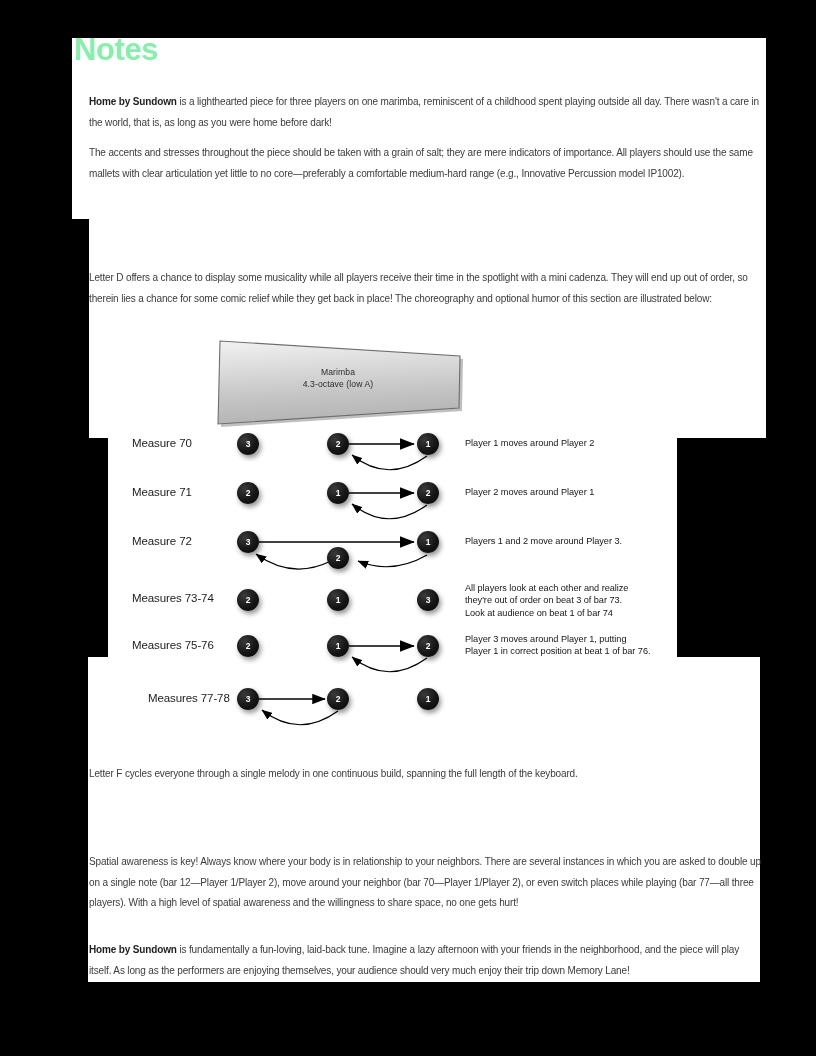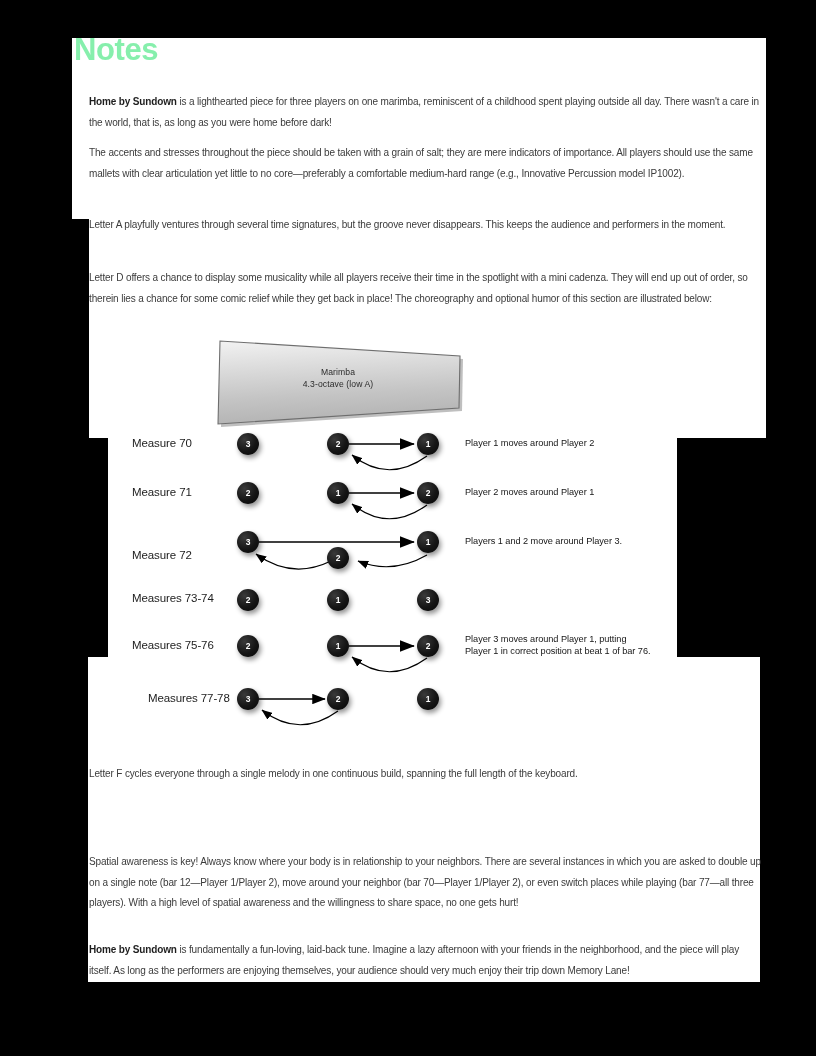--- a/index.html
+++ b/index.html
@@ -78,21 +78,20 @@
 <div class="paper" id="paper-c"></div>
 <div class="paper" id="paper-d"></div>
 
 <div class="layer">
 
   <div id="page-title">Notes</div>
 
   <p class="para" id="p1"><b>Home by Sundown</b><span> is a lighthearted piece for three players on one marimba, reminiscent of a childhood spent playing outside all day. There wasn't a care in the world, that is, as long as you were home before dark!</span></p>
 
   <p class="para" id="p2">The accents and stresses throughout the piece should be taken with a grain of salt; they are mere indicators of importance. All players should use the same mallets with clear articulation yet little to no core—preferably a comfortable medium-hard range (e.g., Innovative Percussion model IP1002).</p>
-  <p class="para" id="p3">Letter A playfully ventures through several time signatures, but the groove never disappears. This keeps the audience and performers in the moment.</p>
   <p class="para" id="p4">Letter D offers a chance to display some musicality while all players receive their time in the spotlight with a mini cadenza. They will end up out of order, so therein lies a chance for some comic relief while they get back in place!  The choreography and optional humor of this section are illustrated below:</p>
 
   <div id="marimba-wrap">
     <svg width="252" height="92" viewBox="0 0 252 92">
       <defs>
         <linearGradient id="mgrad" x1="0" y1="0" x2="0.15" y2="1">
           <stop offset="0%" stop-color="#f2f2f2"></stop>
           <stop offset="38%" stop-color="#d9d9d9"></stop>
           <stop offset="70%" stop-color="#c4c4c4"></stop>
           <stop offset="100%" stop-color="#b4b4b4"></stop>
@@ -138,30 +137,33 @@
     <div class="node" style="left:327px;top:5px;">2</div>
     <div class="node" style="left:417px;top:5px;">1</div>
     <div class="row-desc" style="left:465px;top:9px;">Player 1 moves around Player 2</div>
 
     <div class="row-label" style="left:132px;top:58px;">Measure 71</div>
     <div class="node" style="left:237px;top:54px;">2</div>
     <div class="node" style="left:327px;top:54px;">1</div>
     <div class="node" style="left:417px;top:54px;">2</div>
     <div class="row-desc" style="left:465px;top:58px;">Player 2 moves around Player 1</div>
 
-    <div class="row-label" style="left:132px;top:107px;margin-top:14px;">Measure 72</div>
+    <div class="row-label" style="left:132px;top:107px;">Measure 72</div>
     <div class="node" style="left:237px;top:103px;">3</div>
     <div class="node" style="left:327px;top:119px;">2</div>
     <div class="node" style="left:417px;top:103px;">1</div>
     <div class="row-desc" style="left:465px;top:107px;">Players 1 and 2 move around Player 3.</div>
 
     <div class="row-label" style="left:132px;top:164px;">Measures 73-74</div>
     <div class="node" style="left:237px;top:161px;">2</div>
     <div class="node" style="left:327px;top:161px;">1</div>
     <div class="node" style="left:417px;top:161px;">3</div>
+    <div class="row-desc" style="left:465px;top:154px;">All players look at each other and realize
+they're out of order on beat 3 of bar 73.
+Look at audience on beat 1 of bar 74</div>
 
     <div class="row-label" style="left:132px;top:211px;">Measures 75-76</div>
     <div class="node" style="left:237px;top:207px;">2</div>
     <div class="node" style="left:327px;top:207px;">1</div>
     <div class="node" style="left:417px;top:207px;">2</div>
     <div class="row-desc" style="left:465px;top:205px;">Player 3 moves around Player 1, putting
 Player 1 in correct position at beat 1 of bar 76.</div>
 
     <div class="row-label" style="left:148px;top:264px;">Measures 77-78</div>
     <div class="node" style="left:237px;top:260px;">3</div>

